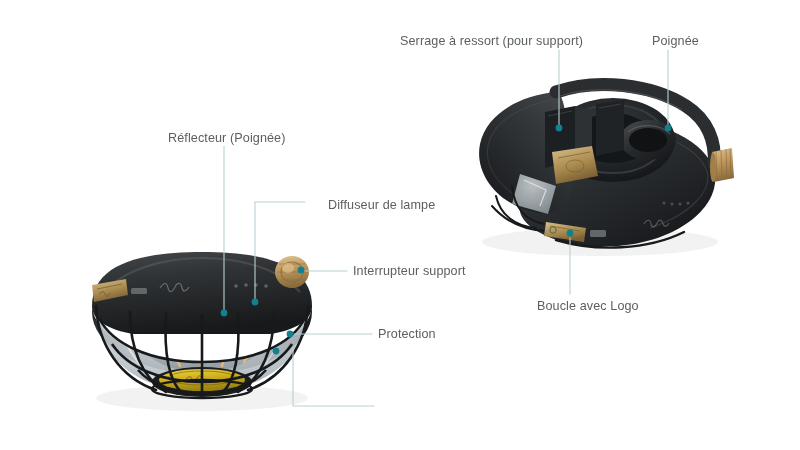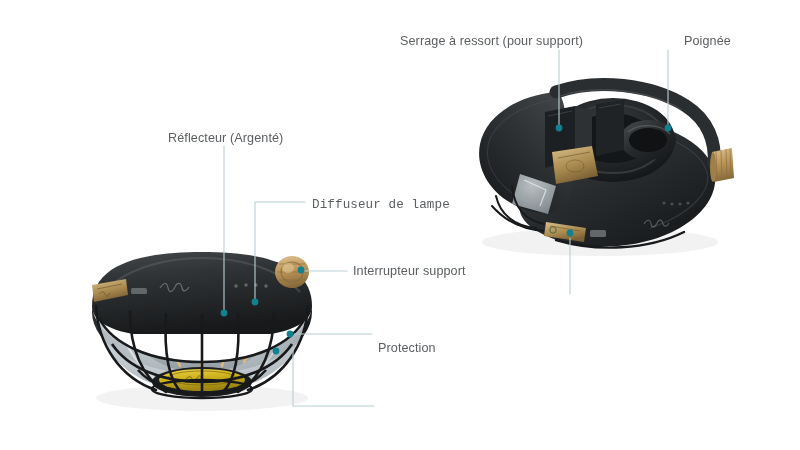--- a/index.html
+++ b/index.html
@@ -304,25 +304,26 @@
       <circle cx="224" cy="313" r="3.4"></circle>
       <circle cx="255" cy="302" r="3.4"></circle>
       <circle cx="301" cy="270" r="3.4"></circle>
       <circle cx="290" cy="334" r="3.4"></circle>
       <circle cx="276" cy="351" r="3.4"></circle>
     </g>
   </svg>
 
   <div class="callout" style="left:400px;top:34px;">Serrage à ressort (pour support)</div>
 
-  <div class="callout" style="left:684px;top:34px;">Poignée</div>
-
-
-  <div class="callout" style="left:168px;top:131px;">Réflecteur (Argenté)</div>
-
-  <div class="callout" style="left:312px;top:198px;font-family:Liberation Mono, monospace;">Diffuseur de lampe</div>
+  <div class="callout" style="left:652px;top:34px;">Poignée</div>
+
+  <div class="callout" style="left:537px;top:299px;">Boucle avec Logo</div>
+
+  <div class="callout" style="left:168px;top:131px;">Réflecteur (Poignée)</div>
+
+  <div class="callout" style="left:328px;top:198px;">Diffuseur de lampe</div>
 
   <div class="callout" style="left:353px;top:264px;">Interrupteur support</div>
 
-  <div class="callout" style="left:378px;top:327px;margin-top:14px;">Protection</div>
+  <div class="callout" style="left:378px;top:327px;">Protection</div>
 
 
 </div>
 
 </body></html>

